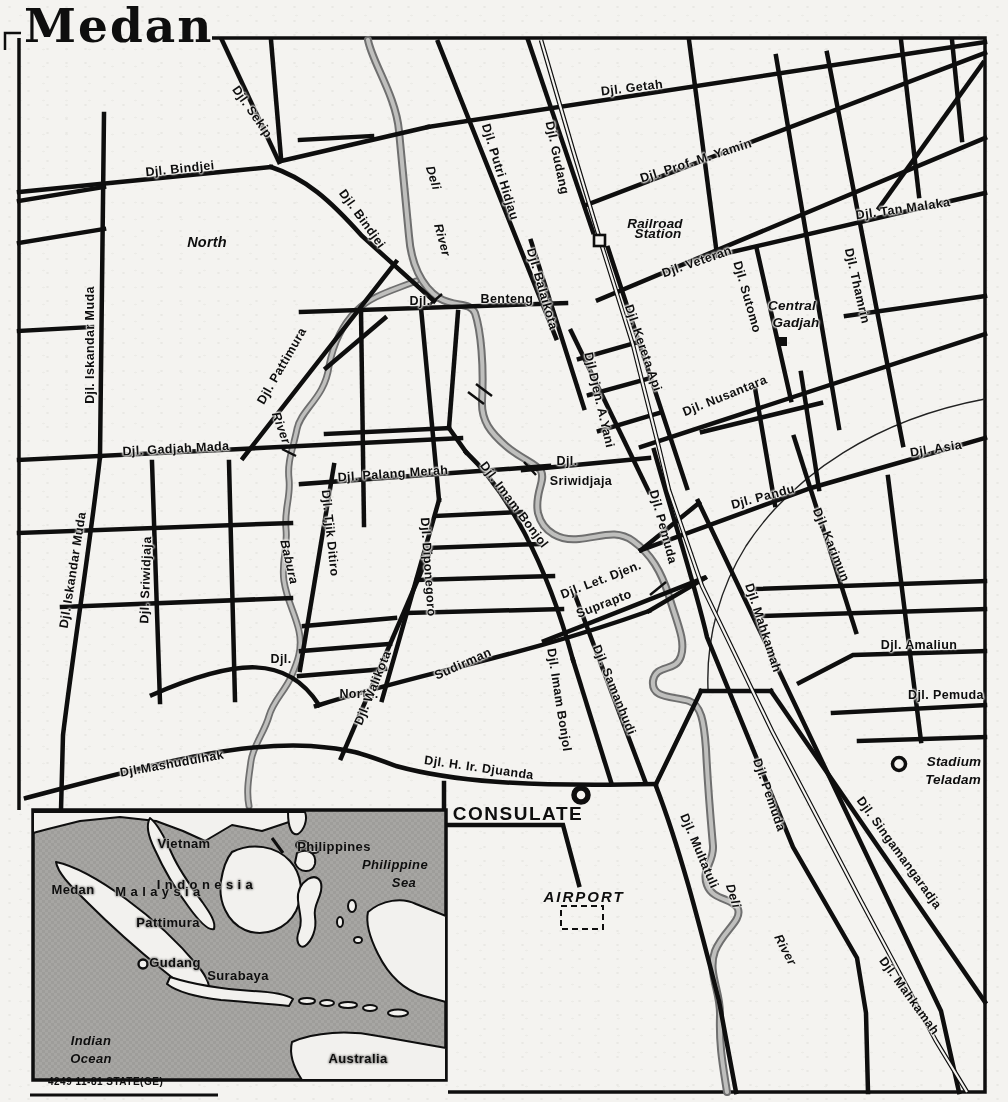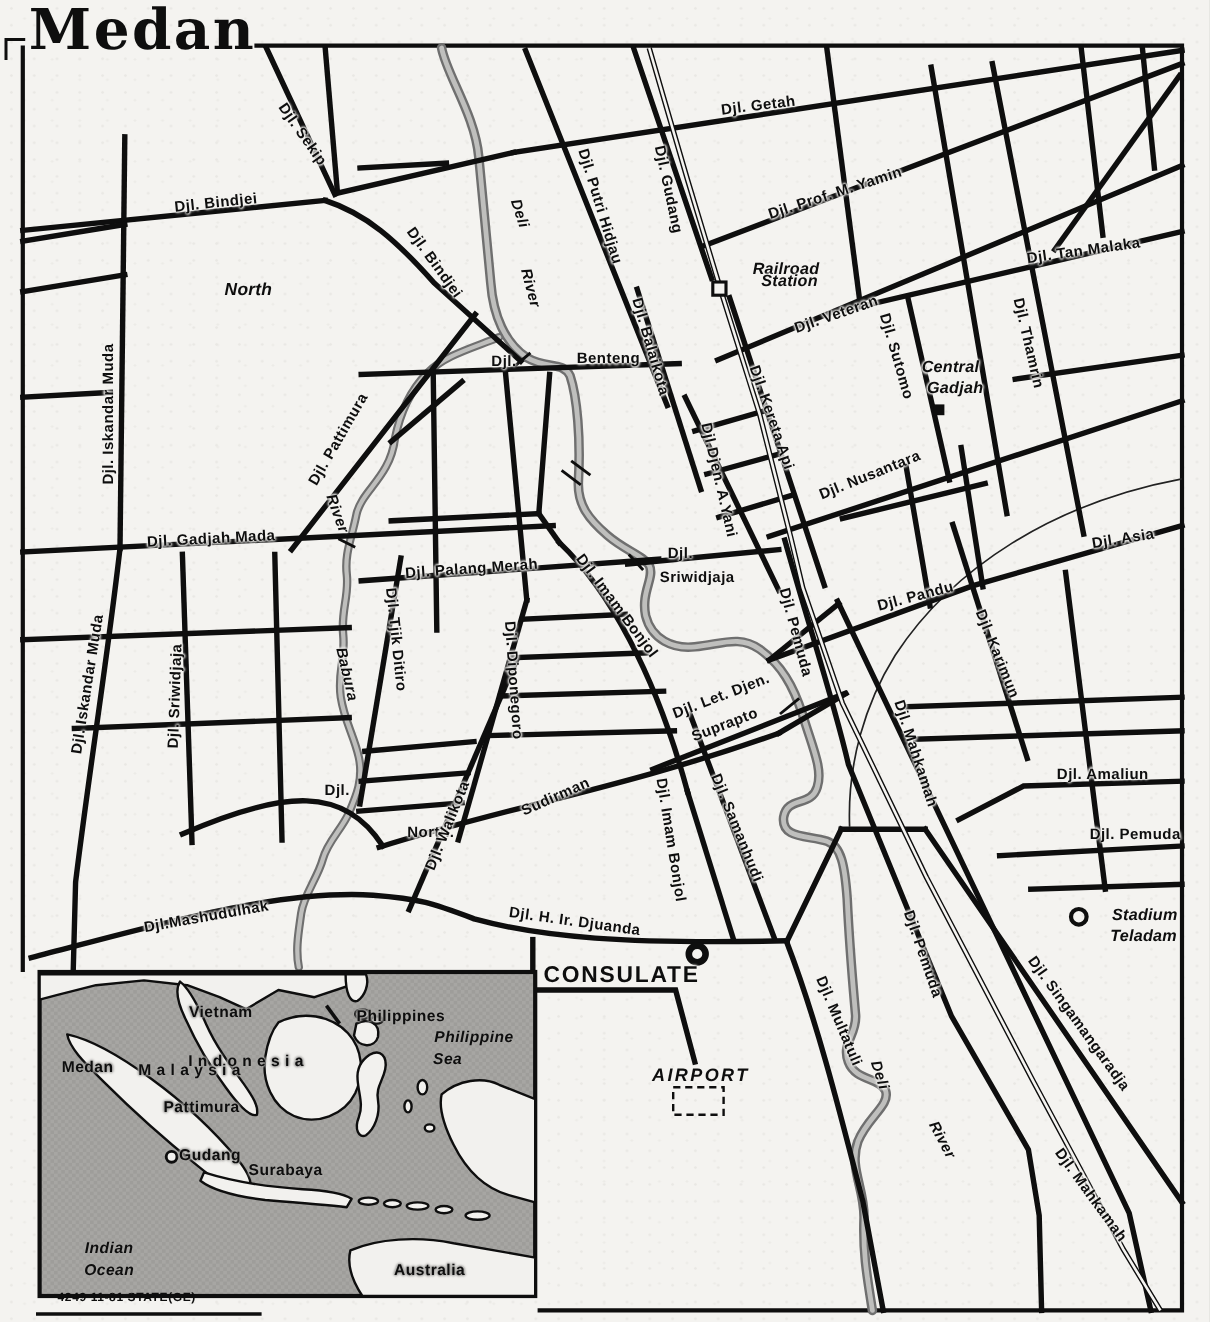--- a/index.html
+++ b/index.html
@@ -271,21 +271,21 @@
   <div class="lbl place" style="left:792px;top:306px">Central</div>
   <div class="lbl place" style="left:796px;top:323px">Gadjah</div>
   <div class="lbl consulate" style="left:518px;top:813px">CONSULATE</div>
   <div class="lbl airport" style="left:584px;top:896px">AIRPORT</div>
   <div class="lbl place" style="left:954px;top:762px">Stadium</div>
   <div class="lbl place" style="left:953px;top:780px">Teladam</div>
 
   <div class="lbl inset-l" style="left:184px;top:843px">Vietnam</div>
   <div class="lbl inset-l" style="left:334px;top:846px">Philippines</div>
   <div class="lbl inset-l it" style="left:395px;top:864px">Philippine</div>
-  <div class="lbl inset-l it" style="left:373px;top:882px">Sea</div>
+  <div class="lbl inset-l it" style="left:404px;top:882px">Sea</div>
   <div class="lbl inset-l" style="left:73px;top:889px">Medan</div>
   <div class="lbl inset-l" style="left:158px;top:891px">M a l a y s i a</div>
   <div class="lbl inset-l" style="left:168px;top:922px">Pattimura</div>
   <div class="lbl inset-l" style="left:205px;top:884px">I n d o n e s i a</div>
   <div class="lbl inset-l" style="left:175px;top:962px">Gudang</div>
   <div class="lbl inset-l" style="left:238px;top:975px">Surabaya</div>
   <div class="lbl inset-l it" style="left:91px;top:1040px">Indian</div>
   <div class="lbl inset-l it" style="left:91px;top:1058px">Ocean</div>
   <div class="lbl inset-l" style="left:358px;top:1058px">Australia</div>
 

